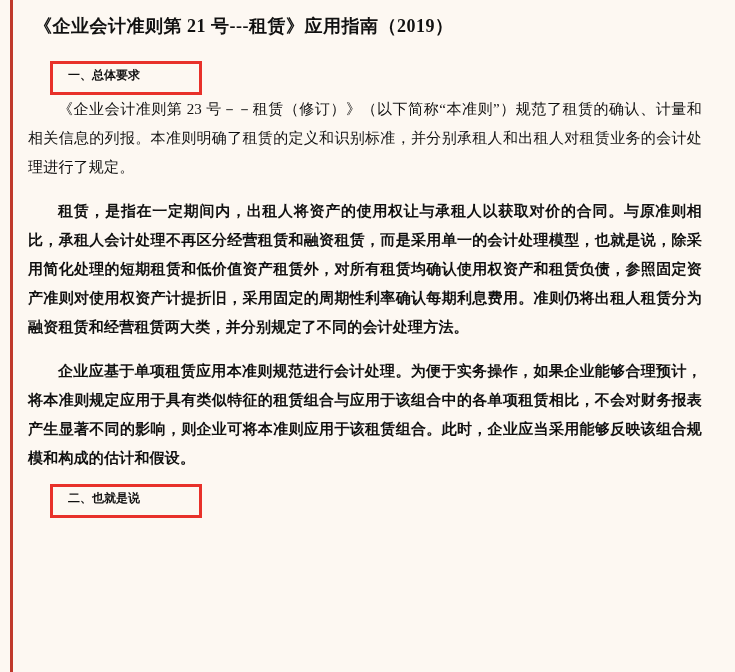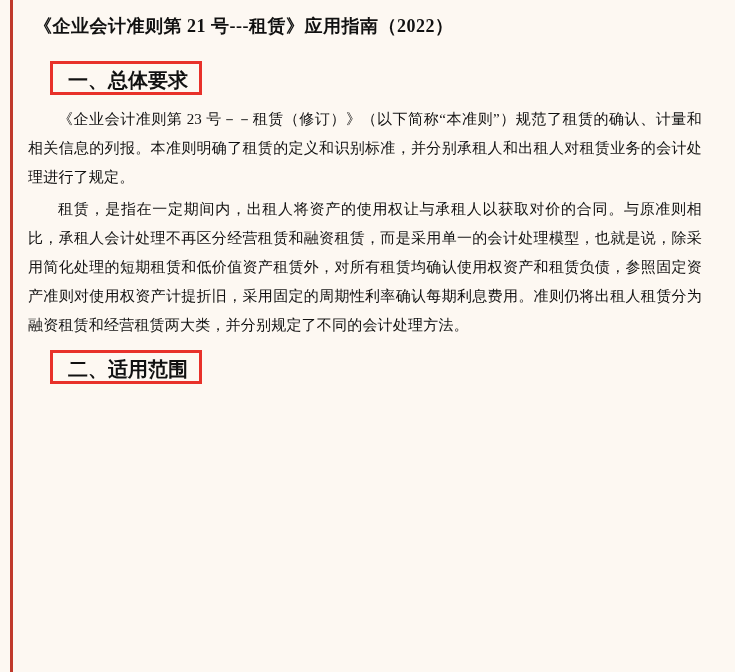--- a/index.html
+++ b/index.html
@@ -42,21 +42,21 @@
     font-size: 18px;
     font-weight: bold;
     letter-spacing: 0.5px;
     margin: 14px 0 0 6px;
     color: #111;
     font-family: "Liberation Serif", "DejaVu Serif", serif;
   }
   .section-head {
     position: relative;
     display: inline-block;
-    font-size: 20px;
+    font-size: 12px;
     font-weight: bold;
     margin: 0;
     padding: 3px 12px 3px 10px;
     color: #111;
   }
   .head-wrap {
     margin-top: 26px;
     margin-bottom: 8px;
     margin-left: 30px;
     position: relative;
@@ -72,48 +72,50 @@
     font-size: 15px;
     line-height: 1.92;
     text-align: justify;
     text-justify: inter-ideograph;
     margin: 0;
     text-indent: 2em;
     color: #111;
     letter-spacing: 0.2px;
   }
   .para + .para {
-    margin-top: 4px;
+    margin-top: 16px;
+    font-weight: bold;
   }
   .body-block {
     margin-top: 6px;
     padding-right: 16px;
   }
 </style>
 </head>
 <body>
 
 <div class="page">
 
   <div class="left-rule"></div>
 
   <div class="content">
 
-    <div class="doc-title">《企业会计准则第 21 号---租赁》应用指南（2022）</div>
+    <div class="doc-title">《企业会计准则第 21 号---租赁》应用指南（2019）</div>
 
     <div class="head-wrap">
       <span class="section-head">一、总体要求</span>
       <span class="head-box" style="width:152px;height:34px;top:-3px;left:-8px;"></span>
     </div>
 
     <div class="body-block">
       <p class="para">《企业会计准则第 23 号－－租赁（修订）》（以下简称“本准则”）规范了租赁的确认、计量和相关信息的列报。本准则明确了租赁的定义和识别标准，并分别承租人和出租人对租赁业务的会计处理进行了规定。</p>
       <p class="para">租赁，是指在一定期间内，出租人将资产的使用权让与承租人以获取对价的合同。与原准则相比，承租人会计处理不再区分经营租赁和融资租赁，而是采用单一的会计处理模型，也就是说，除采用简化处理的短期租赁和低价值资产租赁外，对所有租赁均确认使用权资产和租赁负债，参照固定资产准则对使用权资产计提折旧，采用固定的周期性利率确认每期利息费用。准则仍将出租人租赁分为融资租赁和经营租赁两大类，并分别规定了不同的会计处理方法。</p>
+      <p class="para">企业应基于单项租赁应用本准则规范进行会计处理。为便于实务操作，如果企业能够合理预计，将本准则规定应用于具有类似特征的租赁组合与应用于该组合中的各单项租赁相比，不会对财务报表产生显著不同的影响，则企业可将本准则应用于该租赁组合。此时，企业应当采用能够反映该组合规模和构成的估计和假设。</p>
     </div>
 
     <div class="head-wrap" style="margin-top:14px;">
-      <span class="section-head">二、适用范围</span>
+      <span class="section-head">二、也就是说</span>
       <span class="head-box" style="width:152px;height:34px;top:-3px;left:-8px;"></span>
     </div>
 
 
   </div>
 </div>
 
 </body></html>

